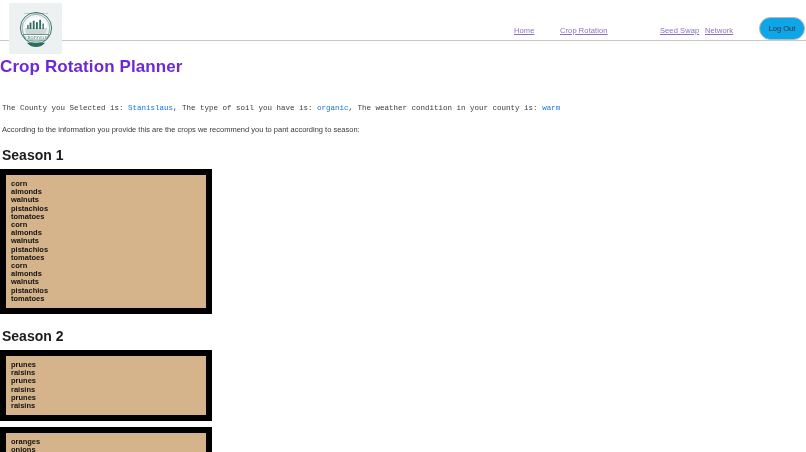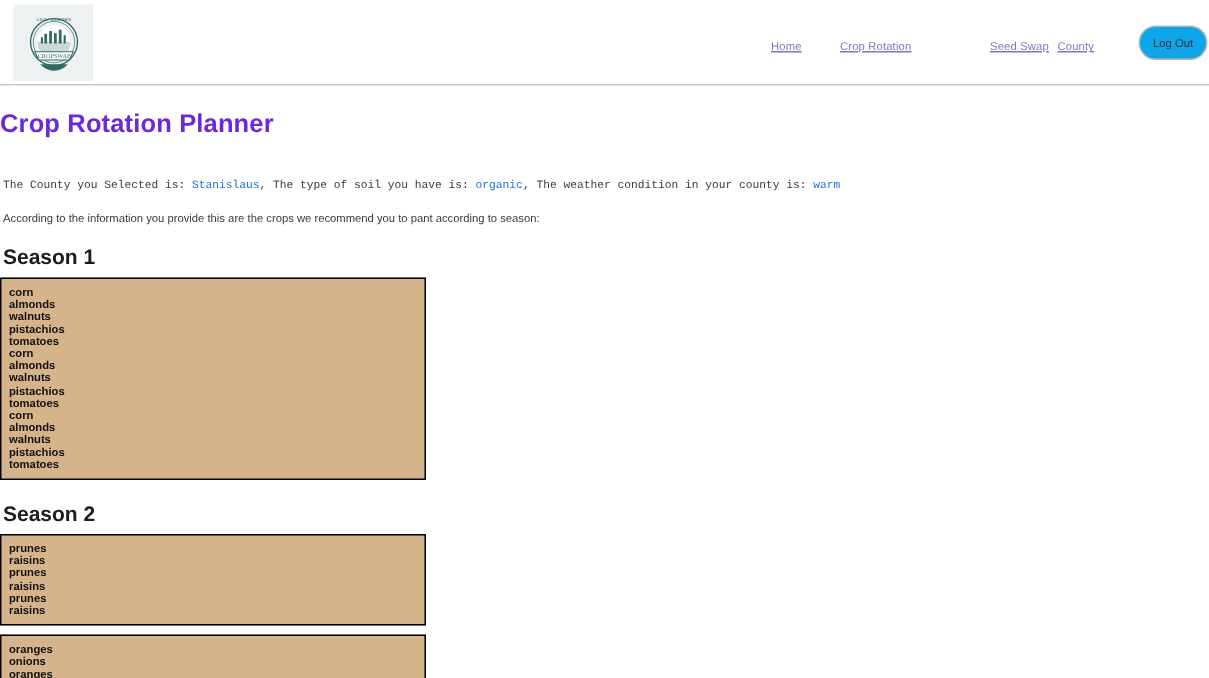--- a/index.html
+++ b/index.html
@@ -13,21 +13,21 @@
     height: 452px;
     overflow: hidden;
     font-family: "Liberation Sans", sans-serif;
     color: #222222;
     position: relative;
   }
 
   
   .header {
     position: relative;
-    height: 57px;
+    height: 41px;
     border-bottom: 1px solid #c9c9c9;
     box-sizing: border-box;
   }
   .logo-box {
     position: absolute;
     left: 9px;
     top: 3px;
     width: 53px;
     height: 51px;
     background: #eef1f1;
@@ -110,24 +110,24 @@
     font-size: 14px;
     font-weight: bold;
     color: #1c1c1c;
   }
   .s1-h { margin-top: 14px; }
   .s2-h { margin-top: 14px; }
   .s4-h { margin-top: 14px; }
 
   .crop-box {
     margin-top: 6px;
-    width: 284px;
+    width: 212px;
     box-sizing: border-box;
     background: #d5b48c;
-    border: 1px solid #000000;
+    border: 6px solid #000000;
     padding: 5px 0 5px 5px;
   }
   .crop-item {
     font-size: 7.5px;
     font-weight: bold;
     color: #111111;
     line-height: 8.2px;
     white-space: nowrap;
   }
 </style>
@@ -154,21 +154,21 @@
       <text x="50" y="71" font-size="9" text-anchor="middle" fill="#2E6B61" font-family="Liberation Serif, serif">CROPSWAP</text>
       <path d="M30 80 A26 26 0 0 0 70 80 Z" fill="#2E6B61"></path>
       <text x="50" y="18" font-size="6" text-anchor="middle" fill="#2E6B61" font-family="Liberation Serif, serif">GROW TOGETHER</text>
     </svg>
   </div>
 
   <nav class="nav">
     <a class="nav-link nav-home" href="#">Home</a>
     <a class="nav-link nav-crop" href="#">Crop Rotation</a>
     <a class="nav-link nav-seed" href="#">Seed Swap</a>
-    <a class="nav-link nav-network" href="#">County</a>
+    <a class="nav-link nav-network" href="#">Network</a>
     <button class="logout-btn">Log Out</button>
   </nav>
 </div>
 
 <main>
 
   <h1 class="page-title">Crop Rotation Planner</h1>
 
   <p class="info-line info-line-1"><span>The County you Selected is: </span><span class="val">Stanislaus</span><span>, The type of soil you have is: </span><span class="val">organic</span><span>, The weather condition in your county is: </span><span class="val">warm</span></p>
 

